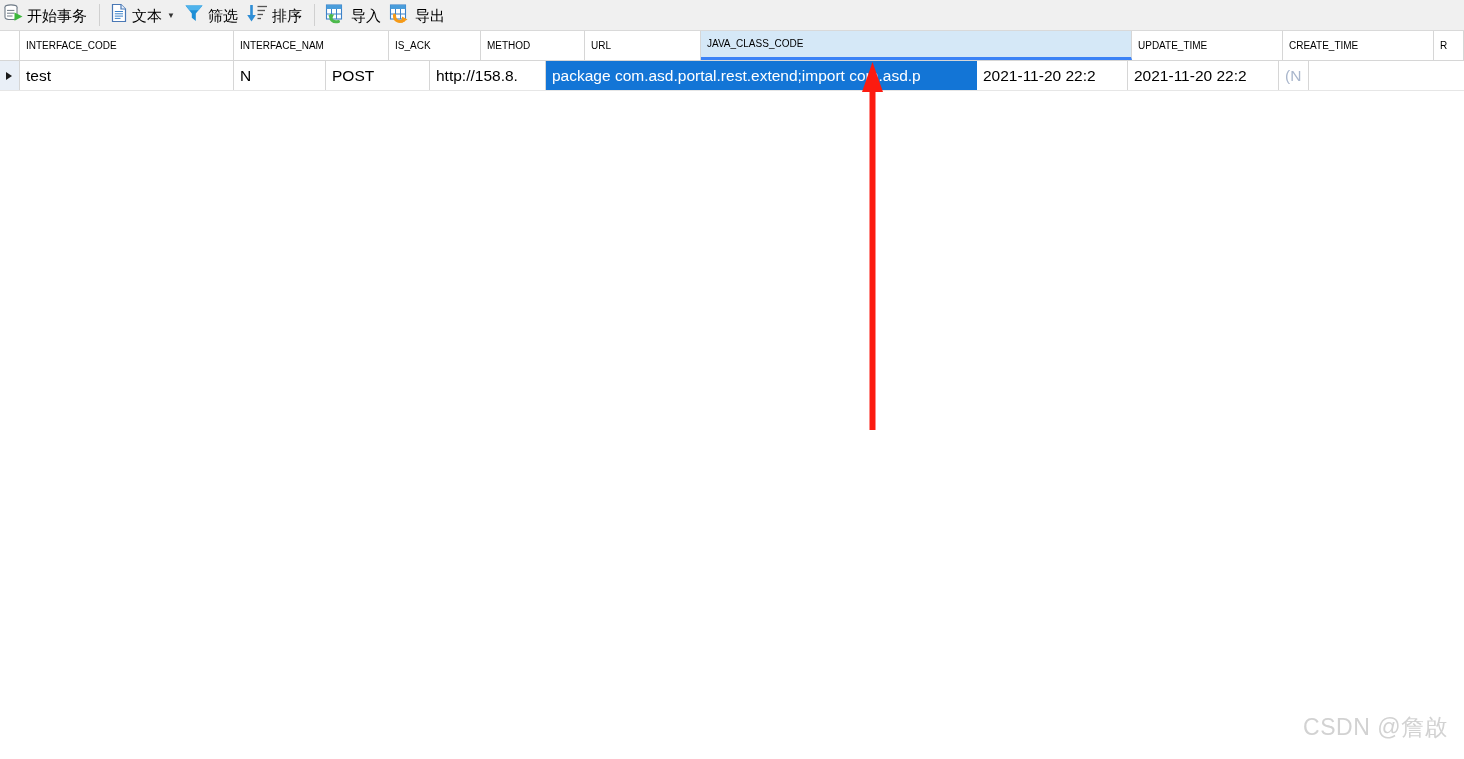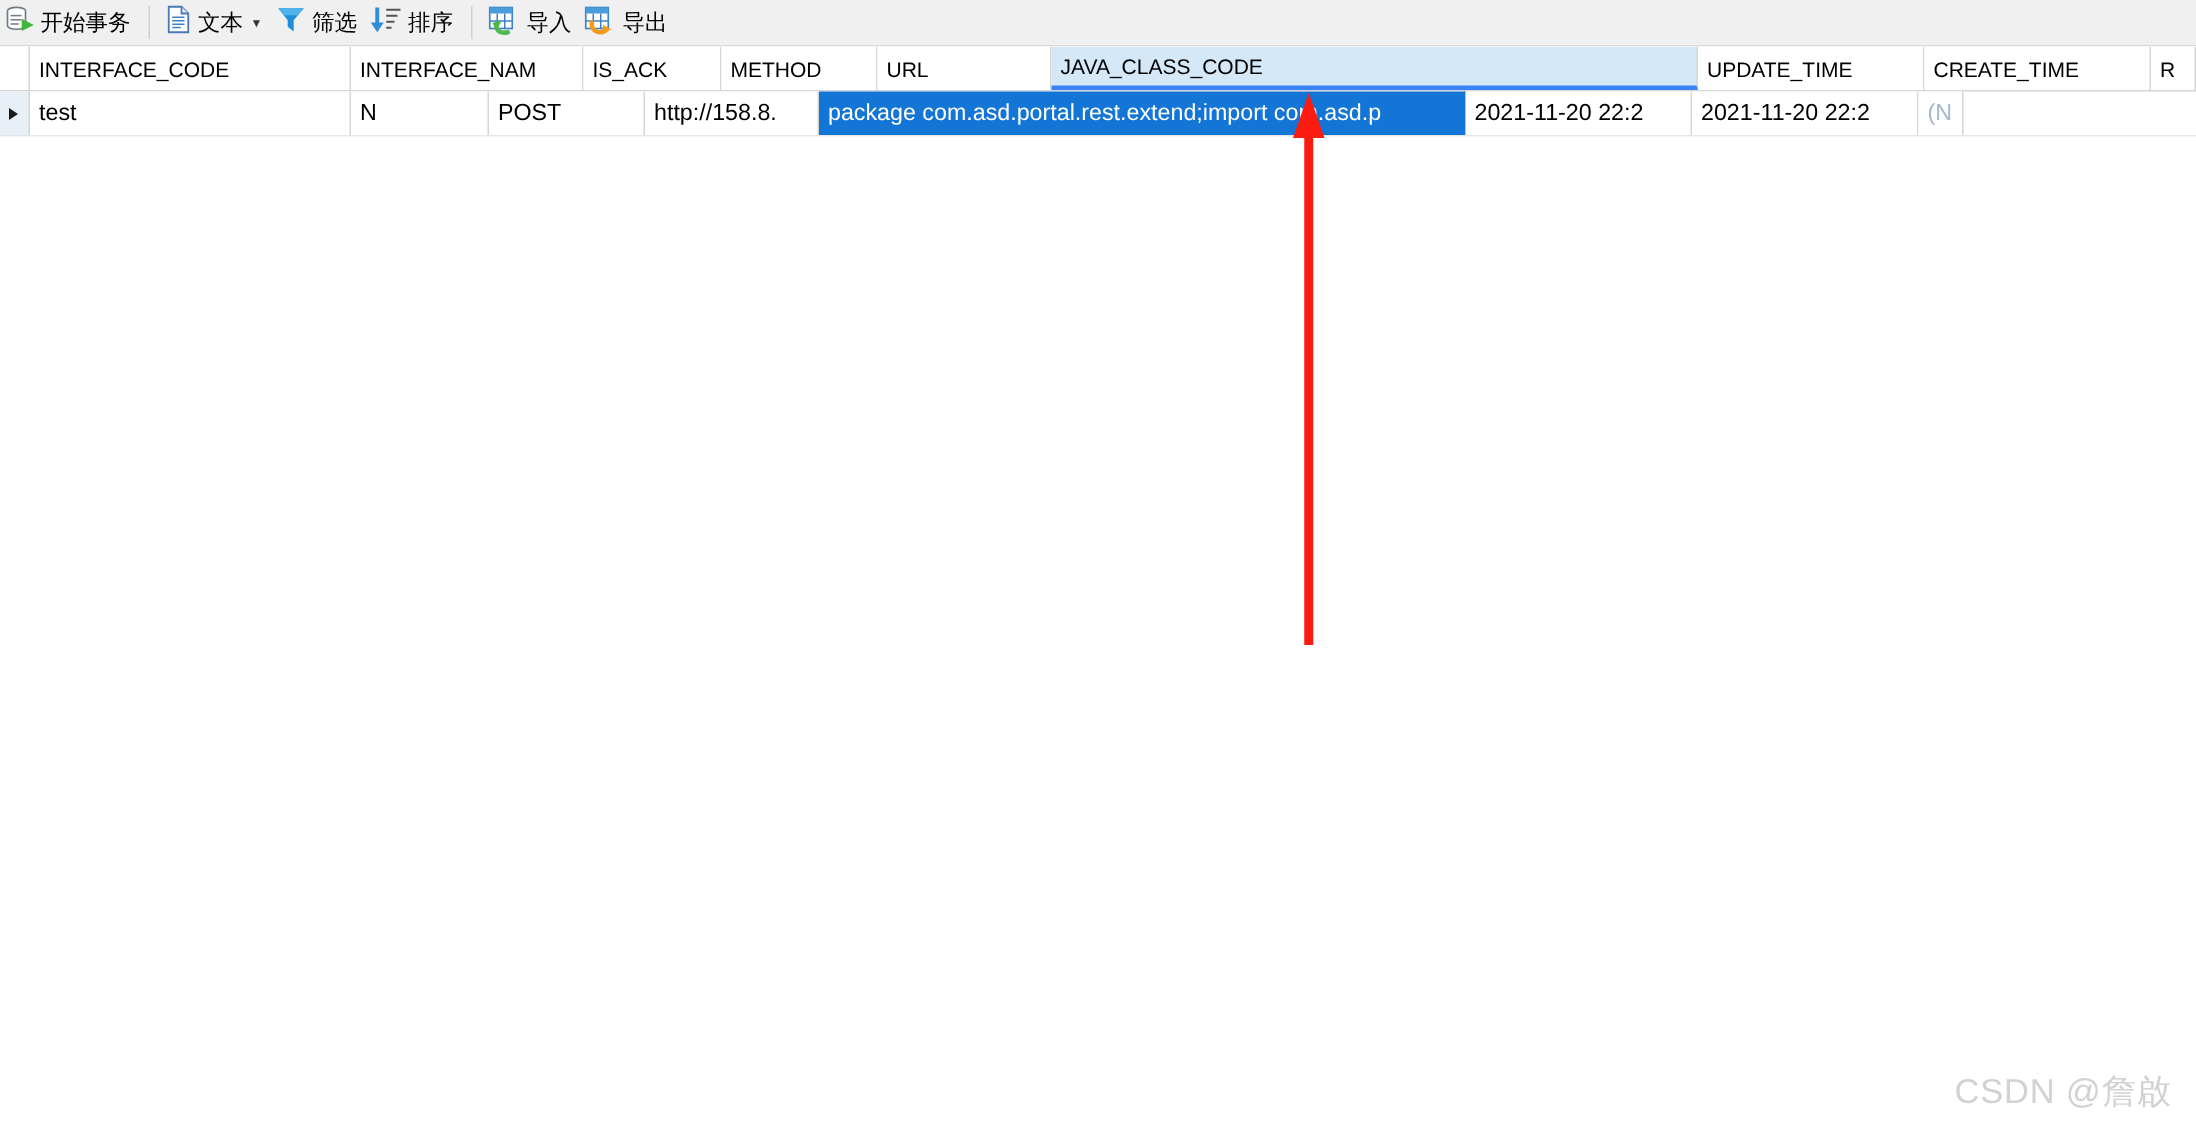--- a/index.html
+++ b/index.html
@@ -109,21 +109,21 @@
     border-right: 1px solid #d6d6d6;
     padding: 0 0 0 6px;
     display: flex;
     align-items: center;
     font-size: 15.5px;
     line-height: 1;
     white-space: nowrap;
     overflow: hidden;
     background: #ffffff;
   }
-  #header-row .cell { font-size: 14px; }
+  #header-row .cell { font-size: 10px; }
   .cell.sel-header {
     background: #d5e8f7;
     border-bottom: 3px solid #3b82f6;
   }
   .cell.sel-cell {
     background: #1375d6;
     color: #ffffff;
     border-right: 1px solid #1375d6;
   }
   .cell.null-val {

